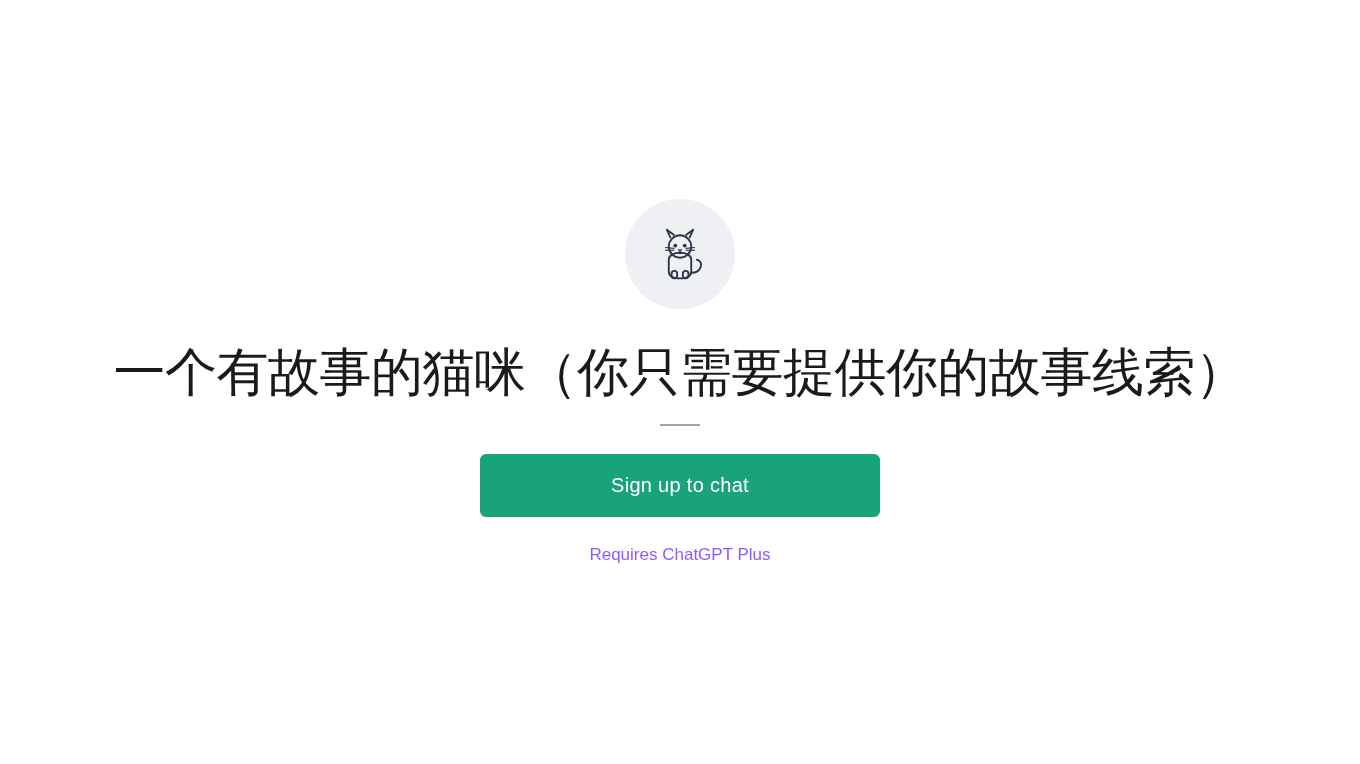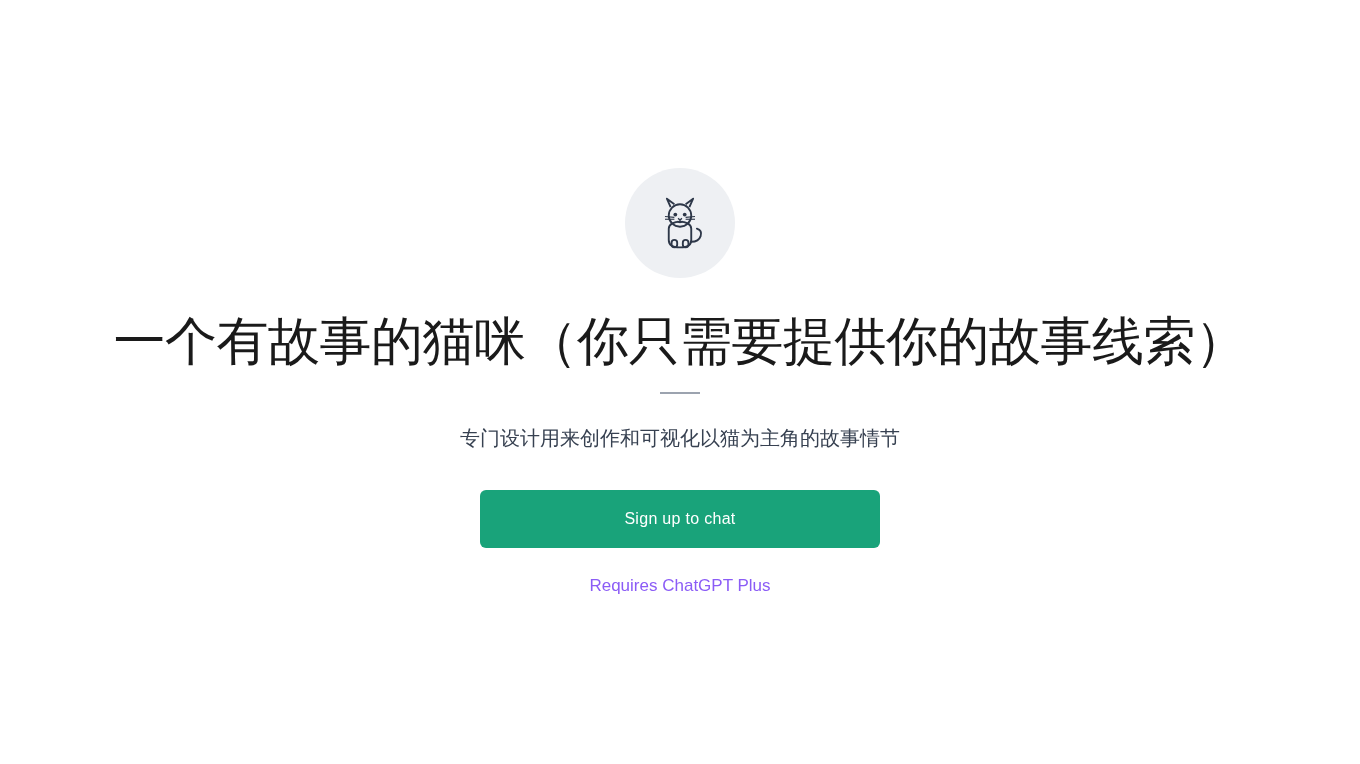--- a/index.html
+++ b/index.html
@@ -70,21 +70,21 @@
       line-height: 1.6;
     }
 
     .signup-button {
       background-color: #19a37a;
       color: #ffffff;
       border: none;
       border-radius: 6px;
       padding: 20px 0;
       width: 400px;
-      font-size: 16px;
+      font-size: 20px;
       font-weight: 500;
       cursor: pointer;
       letter-spacing: 0.3px;
       margin-bottom: 28px;
       transition: background-color 0.2s;
     }
 
     .requires-text {
       font-size: 17px;
       color: #8b5cf6;
@@ -124,19 +124,18 @@
 
       <rect x="23" y="50" width="6" height="8" rx="3" stroke="#2d3748" stroke-width="2" fill="none"></rect>
       <rect x="35" y="50" width="6" height="8" rx="3" stroke="#2d3748" stroke-width="2" fill="none"></rect>
     </svg>
   </div>
 
   <h1 class="title-text">一个有故事的猫咪（你只需要提供你的故事线索）</h1>
 
   <div class="divider"></div>
 
-  <p class="subtitle-text">专门设计用来创作和可视化以猫为主角的故事情节</p>
 
   <button class="signup-button">Sign up to chat</button>
 
   <p class="requires-text">Requires ChatGPT Plus</p>
 
 </div>
 
 </body></html>

